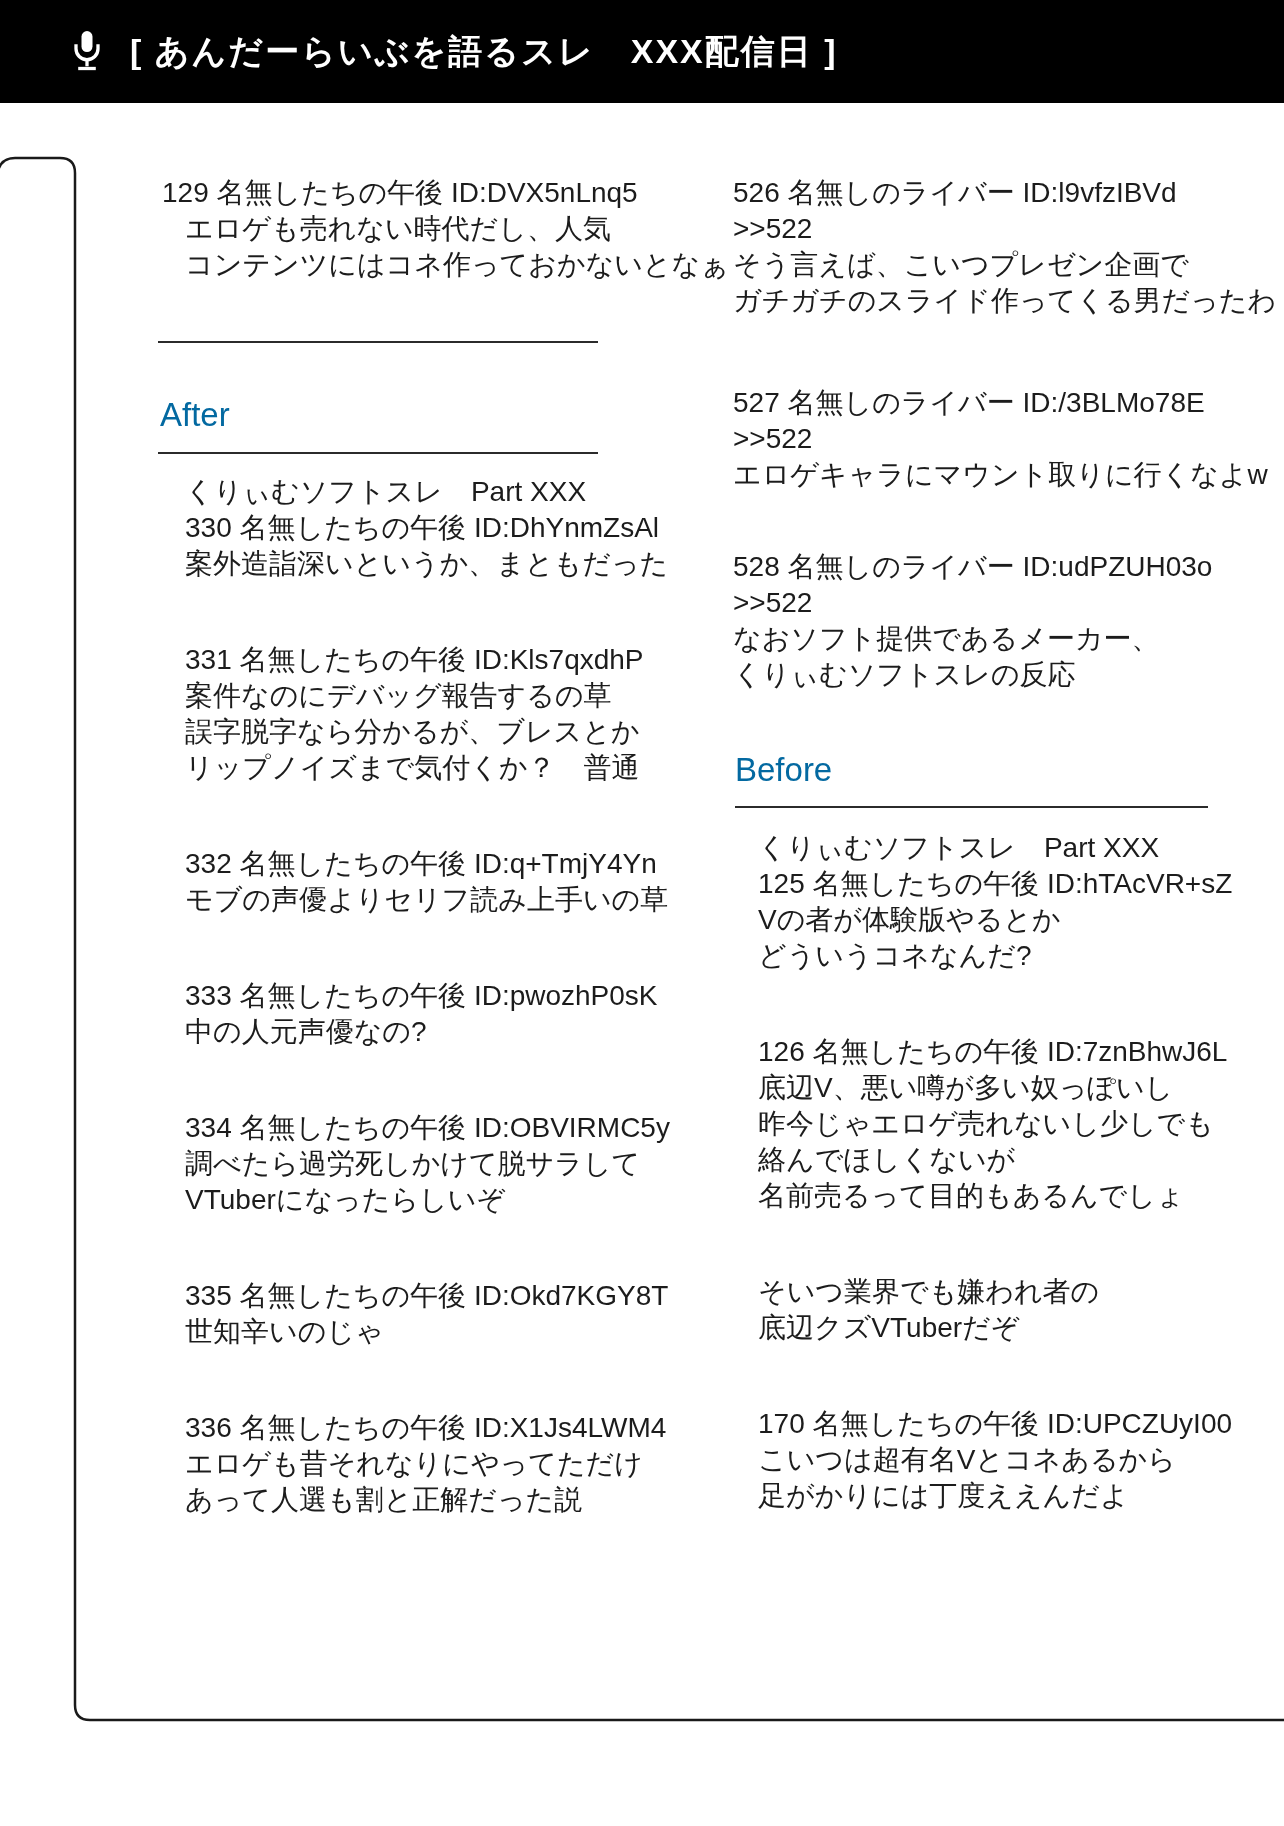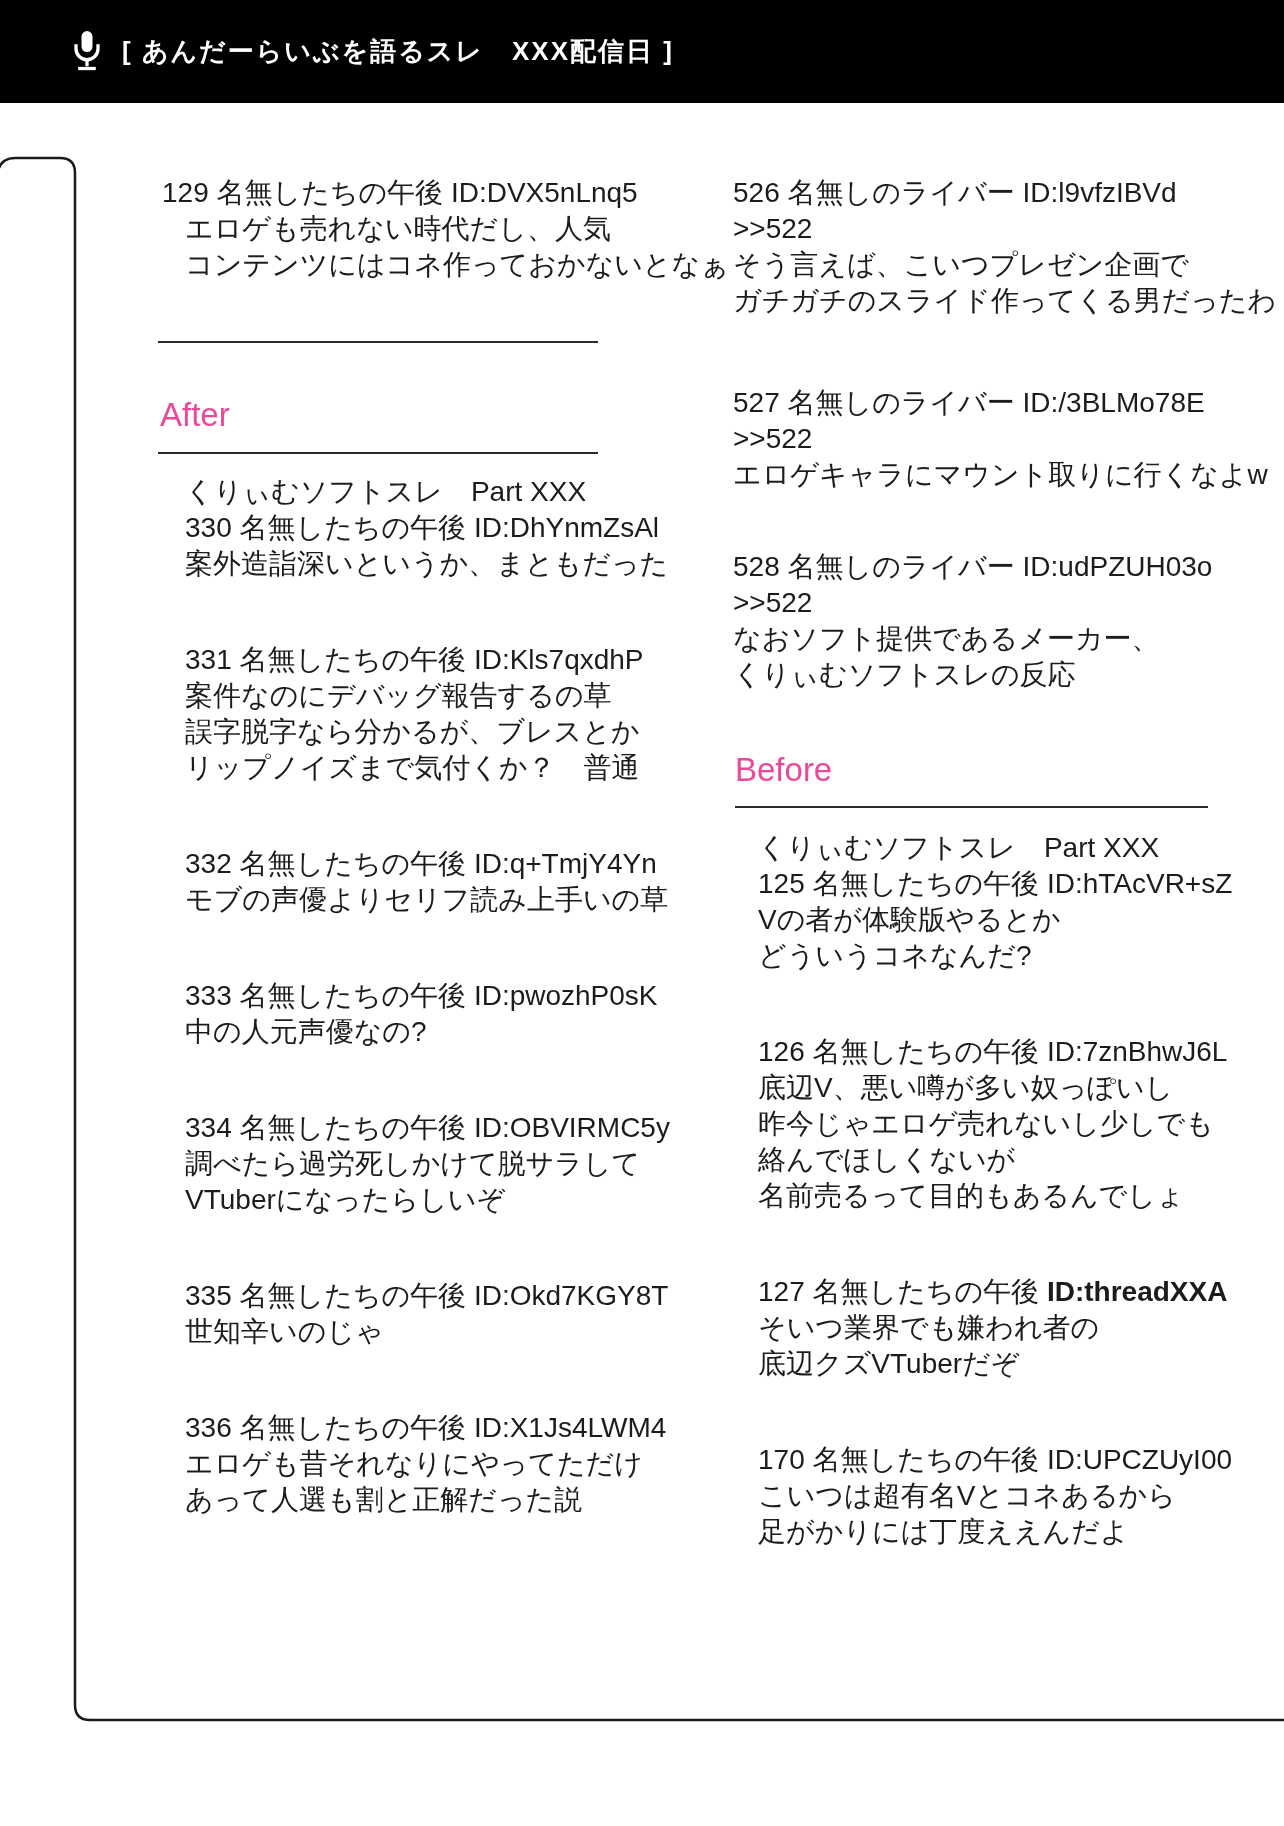--- a/index.html
+++ b/index.html
@@ -11,28 +11,28 @@
     font-family:"Liberation Sans","DejaVu Sans",sans-serif;
     color:#1c1c1c;
   }
   .frame{position:absolute;left:0;top:0;pointer-events:none;}
   .topbar{
     position:absolute;left:0;top:0;width:1284px;height:103px;
     background:#000000;display:flex;align-items:center;
   }
   .mic{display:inline-flex;margin-left:72px;margin-right:12px;}
   .title{
-    margin:8px;font-size:26px;font-weight:700;color:#ffffff;
+    margin:16px;font-size:34px;font-weight:700;color:#ffffff;
     letter-spacing:2px;white-space:nowrap;
   }
   .post,.quote,.section-label,.hr{position:absolute;}
   .post,.quote{font-size:28px;line-height:36px;white-space:nowrap;}
   .post-header{white-space:nowrap;}
   .indent{padding-left:23px;}
-  .section-label{font-size:33px;line-height:36px;color:#ec4899;}
+  .section-label{font-size:33px;line-height:36px;color:#0369a1;}
   .hr{height:2px;background:#2b2b2b;}
   .qpost{margin-bottom:60px;}
   .bold-id{font-weight:800;}
 </style>
 </head>
 <body>
 
 <div id="page">
 
   <svg class="frame" width="1284" height="1826" viewBox="0 0 1284 1826">
@@ -133,21 +133,20 @@
       <div>どういうコネなんだ?</div>
     </div>
     <div class="qpost">
       <div class="post-header">126 名無したちの午後 ID:7znBhwJ6L</div>
       <div>底辺V、悪い噂が多い奴っぽいし</div>
       <div>昨今じゃエロゲ売れないし少しでも</div>
       <div>絡んでほしくないが</div>
       <div>名前売るって目的もあるんでしょ</div>
     </div>
     <div class="qpost">
-      <div class="post-header"><span>127 名無したちの午後 </span><span class="bold-id">ID:threadXXA</span></div>
       <div>そいつ業界でも嫌われ者の</div>
       <div>底辺クズVTuberだぞ</div>
     </div>
     <div class="qpost">
       <div class="post-header">170 名無したちの午後 ID:UPCZUyI00</div>
       <div>こいつは超有名Vとコネあるから</div>
       <div>足がかりには丁度ええんだよ</div>
     </div>
   </section>
 

